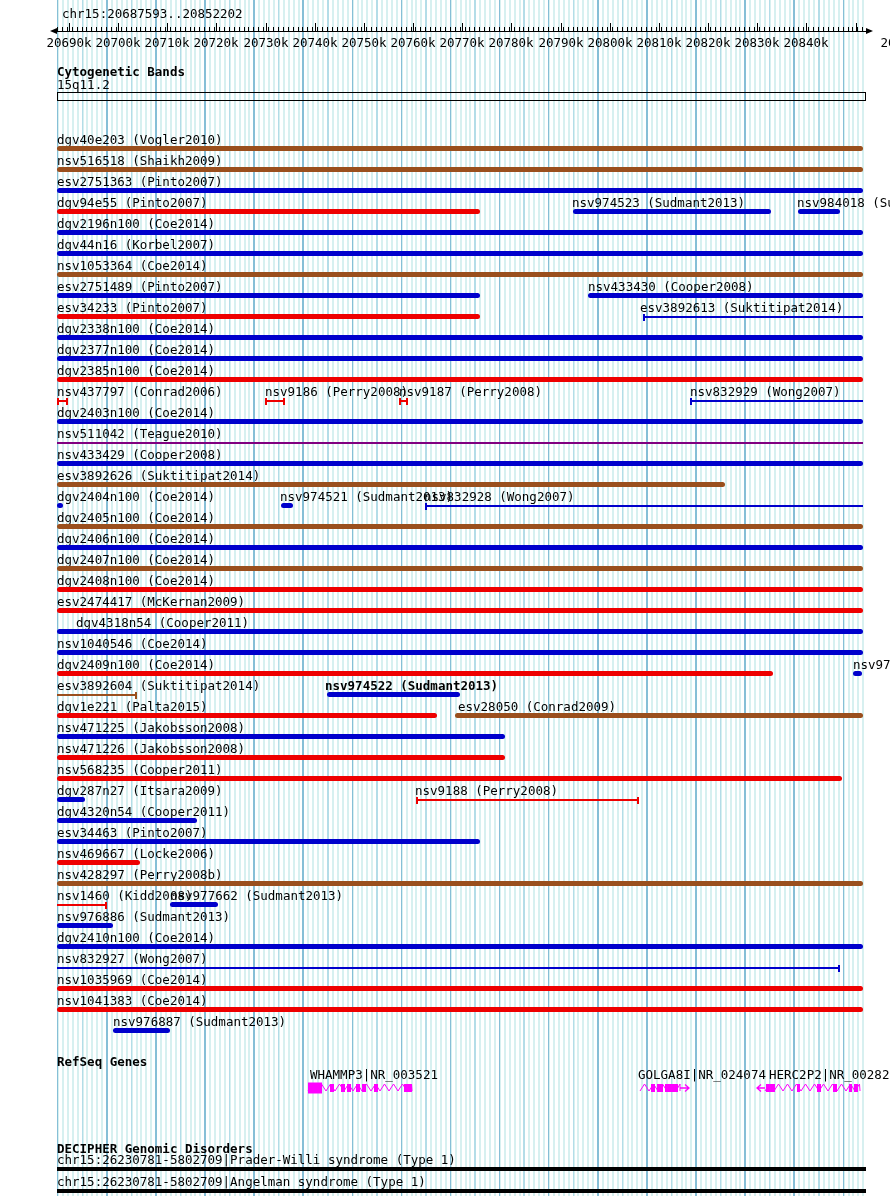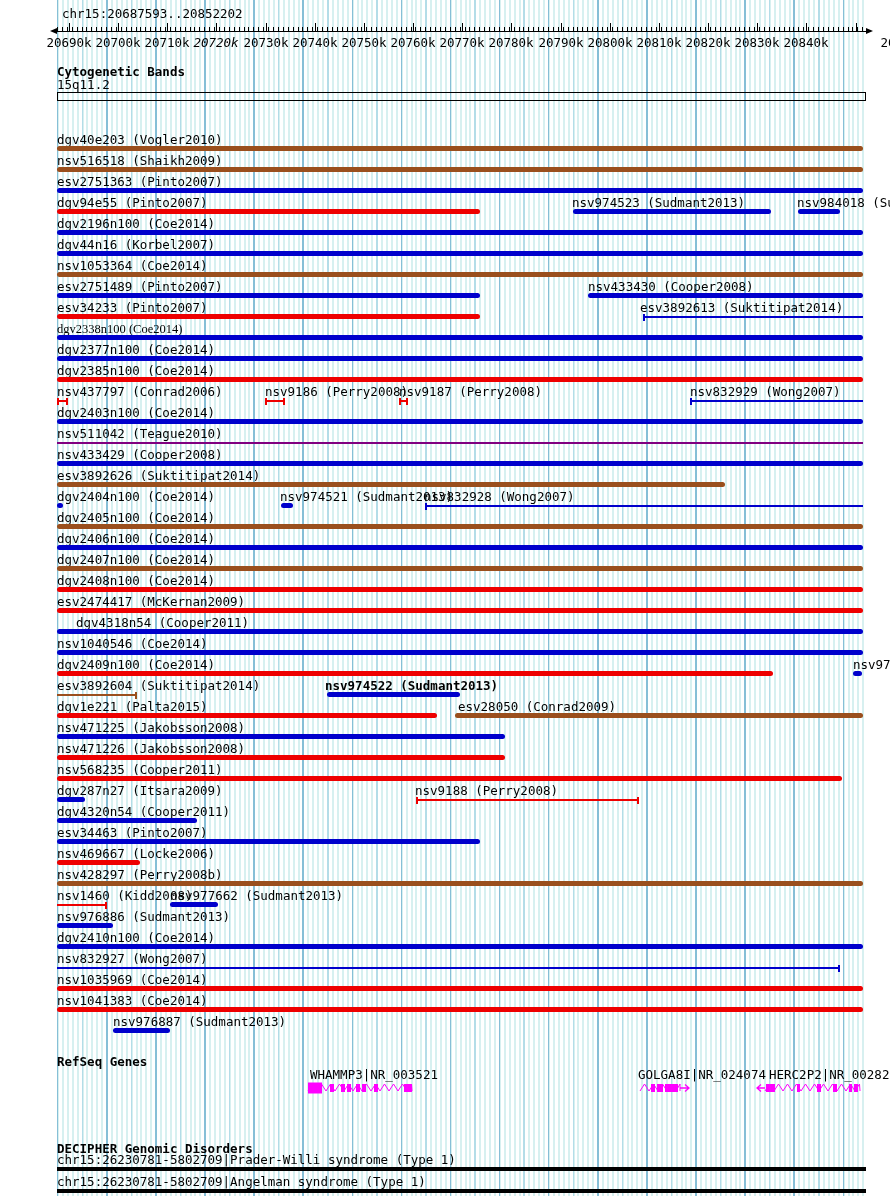--- a/index.html
+++ b/index.html
@@ -41,21 +41,21 @@
   <div class="arrowL"></div>
   <div class="arrowR"></div>
   <div id="ticks">
       <div class="majortick" style="left: 69px;"></div>
       <div class="ticklabel" style="left: 44px;">20690k</div>
       <div class="majortick" style="left: 118px;"></div>
       <div class="ticklabel" style="left: 93px;">20700k</div>
       <div class="majortick" style="left: 167px;"></div>
       <div class="ticklabel" style="left: 142px;">20710k</div>
       <div class="majortick" style="left: 216px;"></div>
-      <div class="ticklabel" style="left: 191px; font-style: italic;">20720k</div>
+      <div class="ticklabel" style="left: 191px;">20720k</div>
       <div class="majortick" style="left: 266px;"></div>
       <div class="ticklabel" style="left: 241px;">20730k</div>
       <div class="majortick" style="left: 315px;"></div>
       <div class="ticklabel" style="left: 290px;">20740k</div>
       <div class="majortick" style="left: 364px;"></div>
       <div class="ticklabel" style="left: 339px;">20750k</div>
       <div class="majortick" style="left: 413px;"></div>
       <div class="ticklabel" style="left: 388px;">20760k</div>
       <div class="majortick" style="left: 462px;"></div>
       <div class="ticklabel" style="left: 437px; text-align: center;">20770k</div>
@@ -102,21 +102,21 @@
       <div class="fbar" style="left: 57px; top: 272px; width: 806px; background: rgb(154, 79, 29);"></div>
       <div class="txt" style="left: 57px; top: 281px;">esv2751489 (Pinto2007)</div>
       <div class="fbar" style="left: 57px; top: 293px; width: 423px; background: rgb(0, 0, 204);"></div>
       <div class="txt" style="left: 588px; top: 281px;">nsv433430 (Cooper2008)</div>
       <div class="fbar" style="left: 588px; top: 293px; width: 275px; background: rgb(0, 0, 204);"></div>
       <div class="txt" style="left: 57px; top: 302px;">esv34233 (Pinto2007)</div>
       <div class="fbar" style="left: 57px; top: 314px; width: 423px; background: rgb(238, 0, 0);"></div>
       <div class="txt" style="left: 640px; top: 302px;">esv3892613 (Suktitipat2014)</div>
       <div class="fline" style="left: 643px; top: 316px; width: 220px; background: rgb(0, 0, 204);"></div>
       <div class="ftick" style="left: 643px; top: 314px; background: rgb(0, 0, 204);"></div>
-      <div class="txt" style="left: 57px; top: 323px; font-family: Liberation Serif, serif;">dgv2338n100 (Coe2014)</div>
+      <div class="txt" style="left: 57px; top: 323px;">dgv2338n100 (Coe2014)</div>
       <div class="fbar" style="left: 57px; top: 335px; width: 806px; background: rgb(0, 0, 204);"></div>
       <div class="txt" style="left: 57px; top: 344px;">dgv2377n100 (Coe2014)</div>
       <div class="fbar" style="left: 57px; top: 356px; width: 806px; background: rgb(0, 0, 204);"></div>
       <div class="txt" style="left: 57px; top: 365px;">dgv2385n100 (Coe2014)</div>
       <div class="fbar" style="left: 57px; top: 377px; width: 806px; background: rgb(238, 0, 0);"></div>
       <div class="txt" style="left: 57px; top: 386px;">nsv437797 (Conrad2006)</div>
       <div class="fline" style="left: 57px; top: 400px; width: 11px; background: rgb(238, 0, 0);"></div>
       <div class="ftick" style="left: 57px; top: 398px; background: rgb(238, 0, 0);"></div>
       <div class="ftick" style="left: 66px; top: 398px; background: rgb(238, 0, 0);"></div>
       <div class="txt" style="left: 265px; top: 386px;">nsv9186 (Perry2008)</div>

